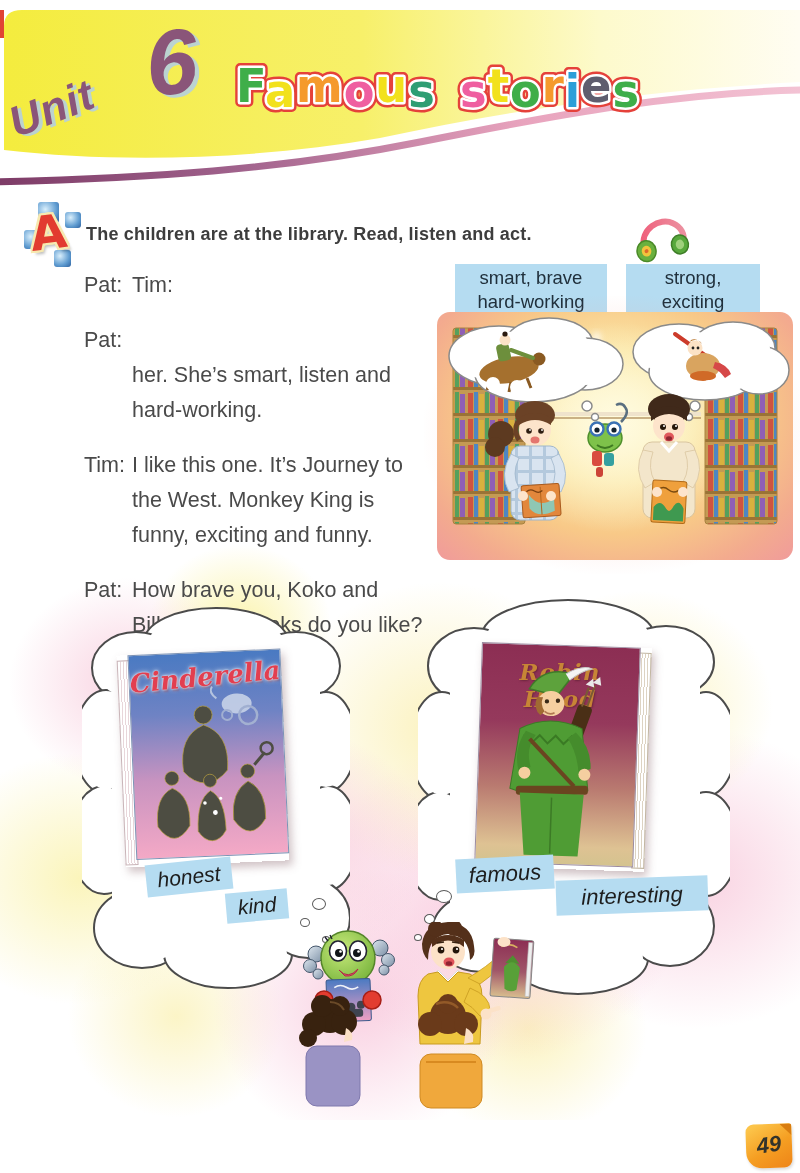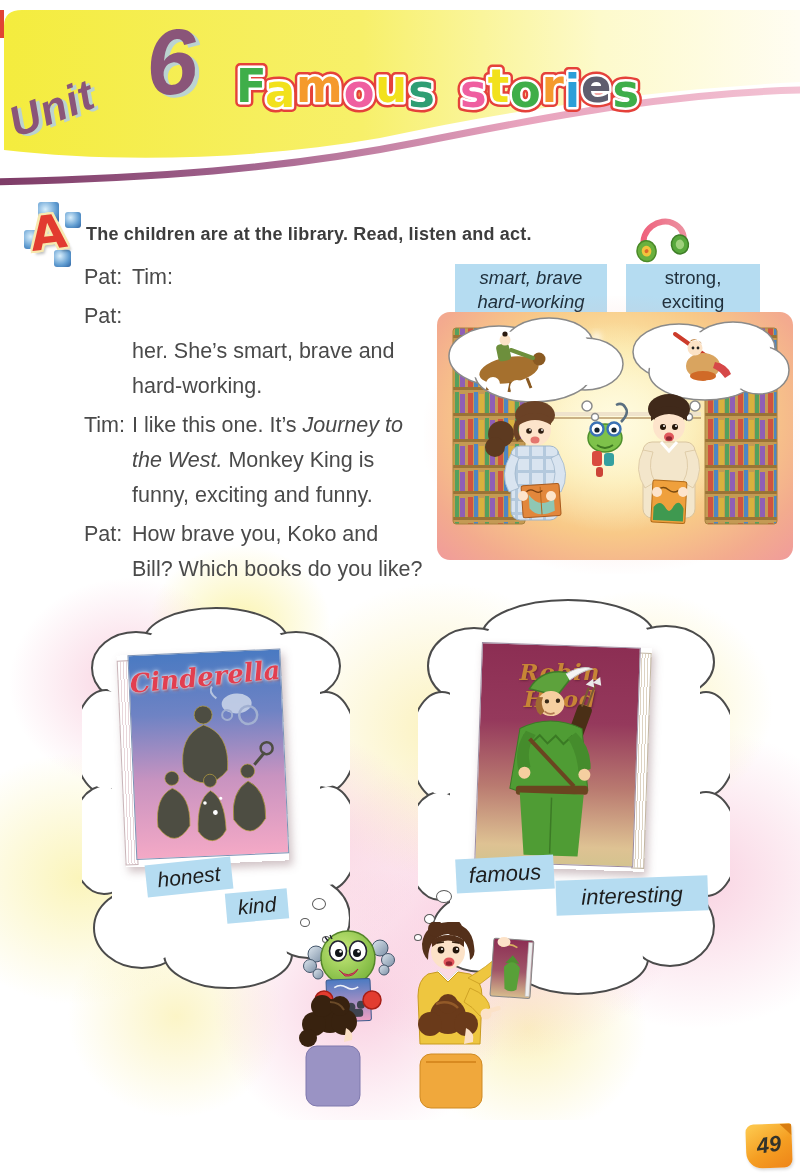--- a/index.html
+++ b/index.html
@@ -1,20 +1,20 @@
 <!DOCTYPE html>
 <html><head>
 <meta charset="utf-8">
 <style>
   *{margin:0;padding:0;box-sizing:border-box}
   html,body{background:#fff}
   .page{position:relative;width:800px;height:1173px;background:#fff;overflow:hidden;
         font-family:"Liberation Sans",sans-serif;}
   .abs{position:absolute}
-  .it{font-style:italic}
+  .it{}
 
   
   #header-svg{left:0;top:0}
   #unit-label{left:8px;top:84px;font-size:43px;font-weight:bold;font-style:italic;
     color:#8a5579;transform:rotate(-21deg);letter-spacing:1px;
     text-shadow:3px 3px 0 rgba(176,206,232,.85)}
   #unit-number{left:146px;top:10px;font-size:92px;font-weight:bold;font-style:italic;
     color:#8a5579;transform:rotate(-5deg);
     text-shadow:4px 3px 0 rgba(176,206,232,.85)}
   #title-svg{left:226px;top:44px}
@@ -25,22 +25,22 @@
   .badge-sq{position:absolute;border-radius:3px;
     background:radial-gradient(circle at 35% 35%,#d9effc,#5e9bd0 60%,#2c5f9e)}
   #section-letter{left:16px;top:5px;font-size:47px;font-weight:bold;color:#e23b30;
     transform:rotate(-7deg);position:absolute;font-family:"DejaVu Sans",sans-serif;
     text-shadow:-2px 0 #f7e9b0,2px 0 #f7e9b0,0 -2px #f7e9b0,0 2px #f7e9b0,
       -2px -2px #f7e9b0,2px 2px #f7e9b0,2px -2px #f7e9b0,-2px 2px #f7e9b0,3px 4px 3px rgba(0,0,0,.25)}
   #instruction{left:86px;top:224px;width:548px;font-size:18px;font-weight:bold;
     color:#3d3d3d;letter-spacing:.2px}
 
   
-  #dialogue{left:84px;top:260px;width:356px;display:grid;
-    grid-template-columns:48px 1fr;row-gap:4px;
+  #dialogue{left:84px;top:268px;width:356px;display:grid;
+    grid-template-columns:48px 1fr;row-gap:20px;
     font-size:21.5px;line-height:35px;color:#4a4a4a}
   #dialogue .spk{color:#4a4a4a}
 
   
   .tlabel{position:absolute;background:#b5dcf1;color:#20303c;text-align:center;
     font-size:18.5px;line-height:24px;padding:2px 6px}
   #tlabel-mulan{left:455px;top:264px;width:152px}
   #tlabel-monkey{left:626px;top:264px;width:134px}
 
   
@@ -165,21 +165,21 @@
     <ellipse cx="13" cy="37" rx="4.8" ry="5.4" fill="#f2c43c"></ellipse>
     <circle cx="13" cy="37" r="2" fill="#e06a2a"></circle>
     <ellipse cx="47" cy="35" rx="8.5" ry="9.5" fill="#58a83c" stroke="#3f7e28" stroke-width="1.5"></ellipse>
     <ellipse cx="47" cy="35" rx="4.2" ry="4.8" fill="#9fd07c"></ellipse>
   </svg>
 
   <div class="abs" id="dialogue">
       <div class="spk">Pat:</div>
       <div class="spk">Tim:</div>
       <div class="spk">Pat:</div>
-      <div class="txt"><br><span>her. She’s smart, brave and</span><br><span>hard-working.</span></div>
+      <div class="txt"><br><span>her. She’s smart, listen and</span><br><span>hard-working.</span></div>
       <div class="spk">Tim:</div>
       <div class="txt"><span>I like this one. It’s </span><span class="it">Journey to</span><br><span class="it">the West.</span><span> Monkey King is</span><br><span>funny, exciting and funny.</span></div>
       <div class="spk">Pat:</div>
       <div class="txt"><span>How brave you, Koko and</span><br><span>Bill? Which books do you like?</span></div>
     </div>
 
   <div class="tlabel" id="tlabel-mulan">
     <div class="it">smart, brave</div>
     <div class="it">hard-working</div>
   </div>

